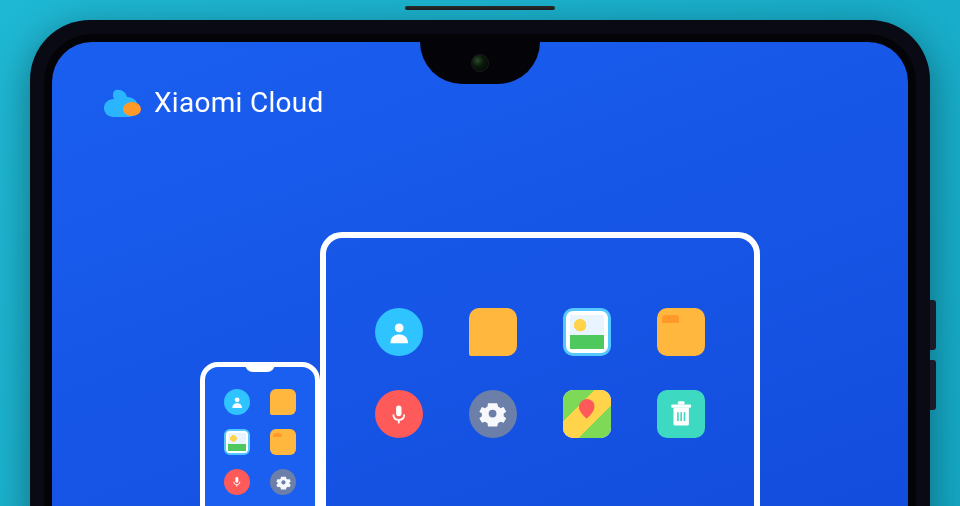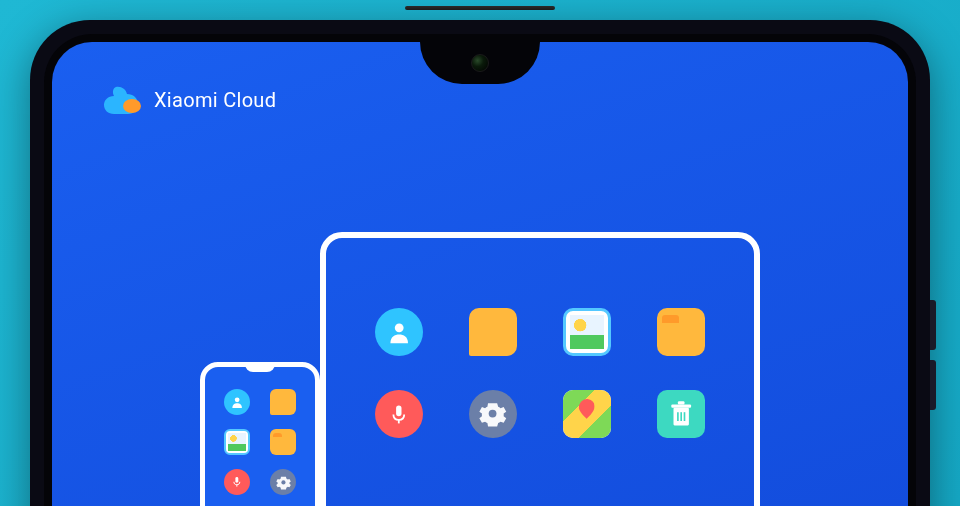--- a/index.html
+++ b/index.html
@@ -96,21 +96,21 @@
   align-items: center;
   gap: 12px;
 }
 .logo-cloud {
   width: 40px;
   height: 28px;
   position: relative;
 }
 .app-title {
   color: #fff;
-  font-size: 20px;
+  font-size: 28px;
   font-weight: 400;
   letter-spacing: 0.3px;
 }
 
 
 .illustration {
   position: absolute;
   top: 190px;
   left: 50%;
   transform: translateX(-50%);

